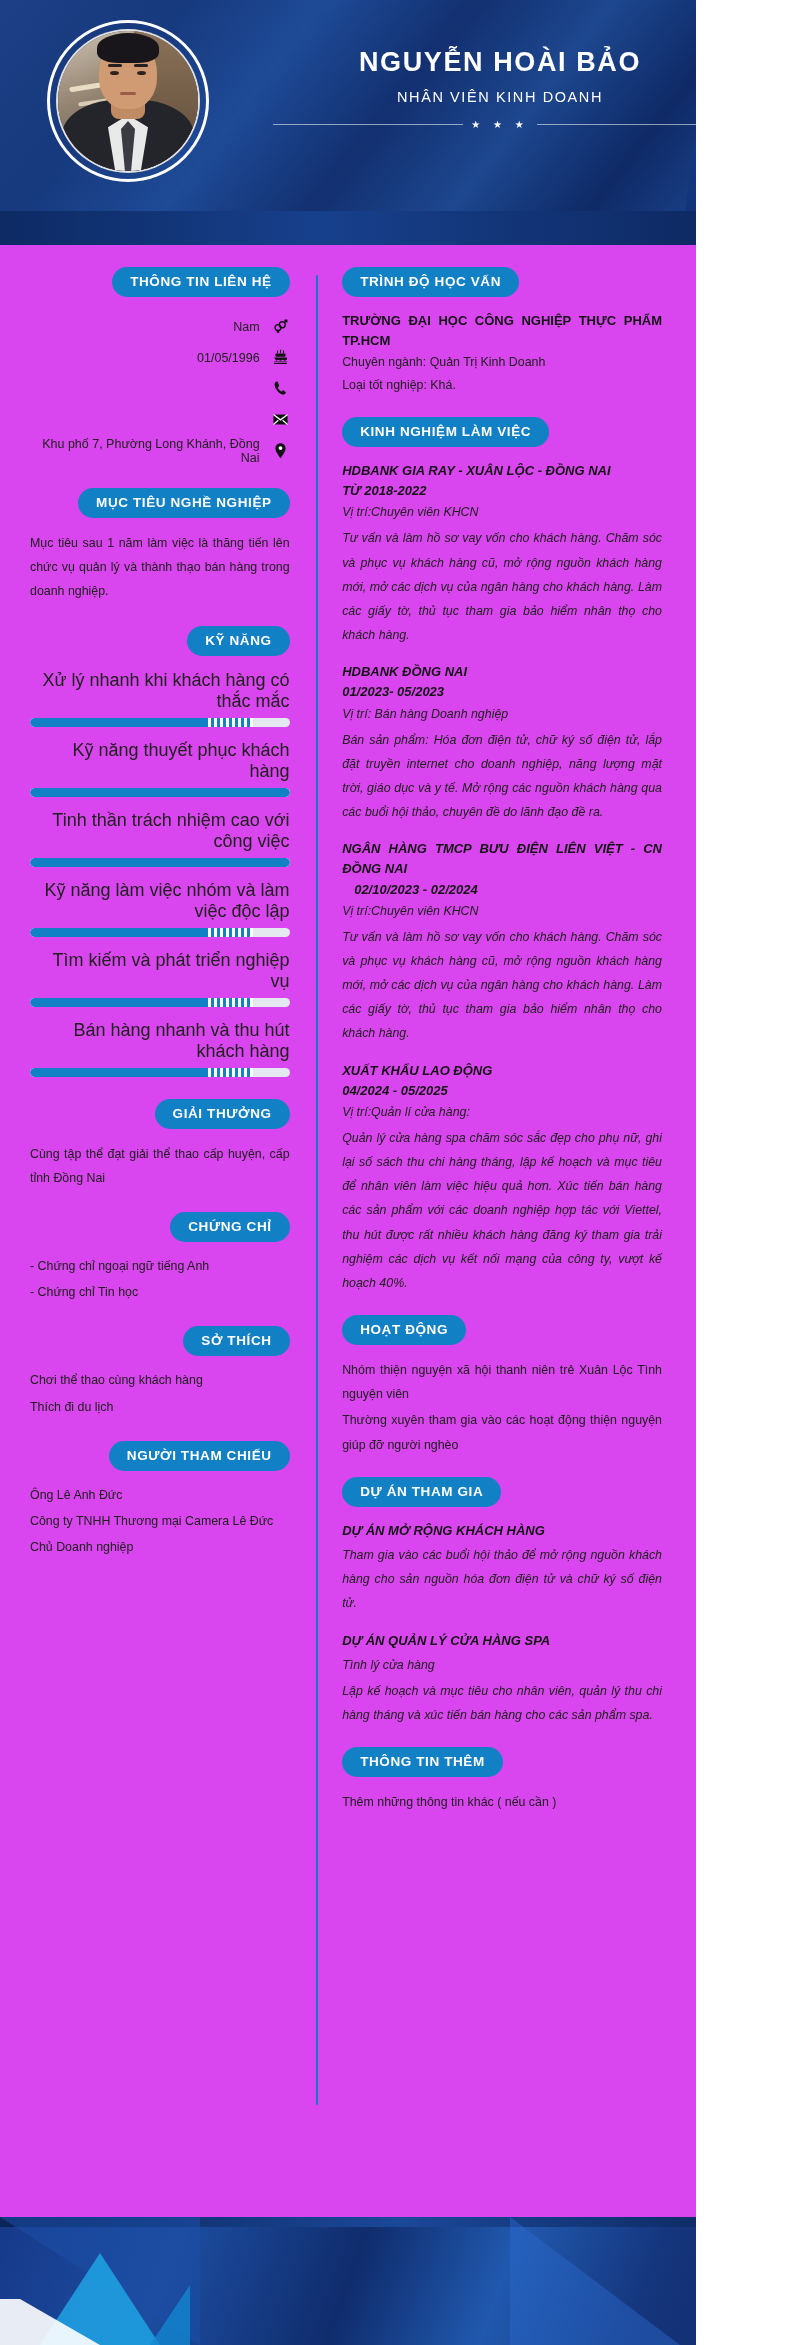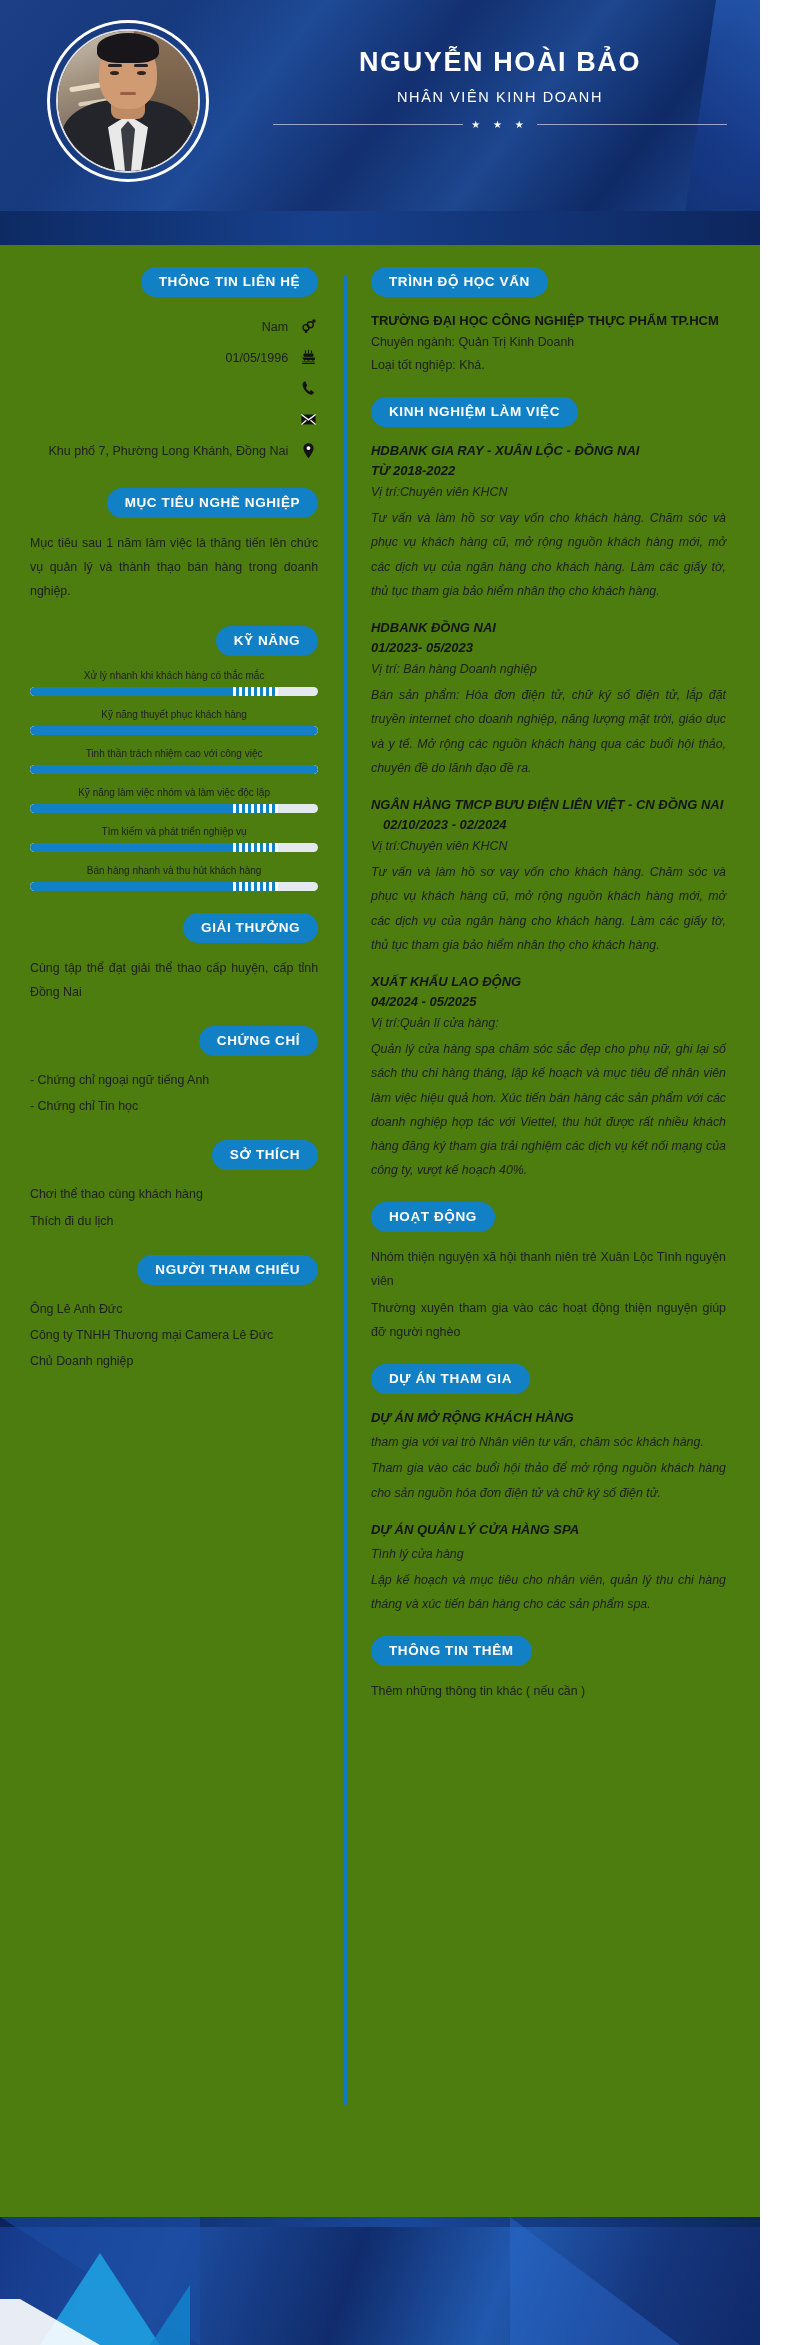--- a/index.html
+++ b/index.html
@@ -4,23 +4,23 @@
 <style>
   * { box-sizing: border-box; margin: 0; padding: 0; }
   body {
     width: 800px;
     font-family: "Liberation Sans", sans-serif;
     background: #ffffff;
     color: #1b1b1b;
   }
   .page {
     position: relative;
-    width: 760px;
+    width: 696px;
     height: 2345px;
-    background: #4d7c0f;
+    background: #d946ef;
     overflow: hidden;
   }
 
   
   .header {
     position: relative;
     width: 800px;
     height: 245px;
     background:
       linear-gradient(128deg, #1c3f86 0%, #17397d 18%, #1e4a96 33%, #133070 48%,
@@ -184,24 +184,24 @@
     font-size: 12.4px;
     line-height: 1.95;
     text-align: justify;
     color: #20201f;
   }
 
   
   .skills { margin-top: 14px; }
   .skill { margin-bottom: 13px; }
   .skill-label {
-    font-size: 10px;
+    font-size: 18px;
     color: #20201f;
     margin-bottom: 6px;
-    text-align: center;
+    text-align: right;
   }
   .bar {
     position: relative;
     height: 9px;
     border-radius: 5px;
     background: #e3e9ef;
     overflow: hidden;
   }
   .bar-fill {
     position: absolute; left: 0; top: 0; bottom: 0;
@@ -570,21 +570,20 @@
         <span class="pill">HOẠT ĐỘNG</span>
         <div class="r-para" style="margin-top:13px">Nhóm thiện nguyện xã hội  thanh niên trẻ Xuân Lộc Tình nguyện viên</div>
         <div class="r-para">Thường xuyên tham gia vào các hoạt động thiện nguyện giúp đỡ người nghèo</div>
       </div>
 
       <div class="sec">
         <span class="pill">DỰ ÁN THAM GIA</span>
         <div id="projects-container">
             <div class="r-block">
               <div class="r-org">DỰ ÁN MỞ RỘNG KHÁCH HÀNG</div>
-              <div class="r-para">tham gia với vai trò Nhân viên tư vấn, chăm sóc khách hàng.</div>
               <div class="r-para">Tham gia vào các buổi hội thảo để mở rộng nguồn khách hàng cho sản nguồn hóa đơn điện tử và chữ ký số điện tử.</div>
             </div>
             <div class="r-block">
               <div class="r-org">DỰ ÁN QUẢN LÝ CỬA HÀNG SPA</div>
               <div class="r-para">Tình lý cửa hàng</div>
               <div class="r-para">Lập kế hoạch và mục tiêu cho nhân viên, quản lý thu chi hàng tháng và xúc tiến bán hàng cho các sản phẩm spa.</div>
             </div>
           </div>
       </div>
 

